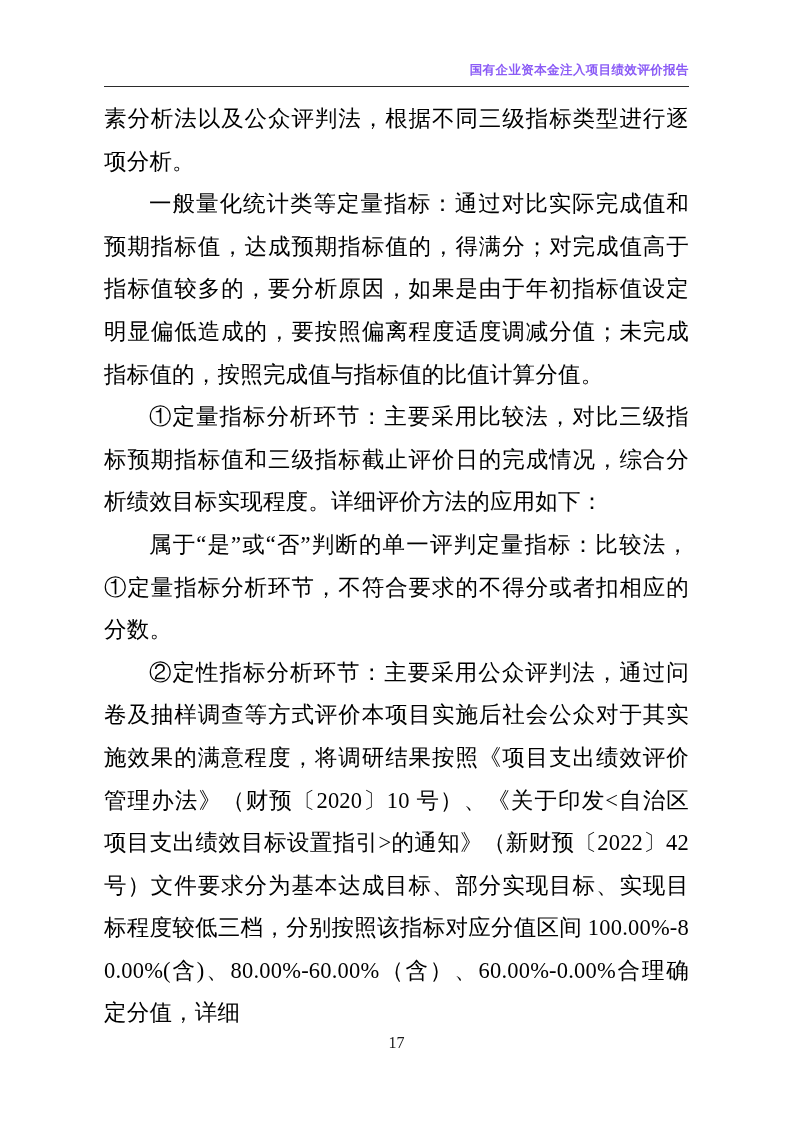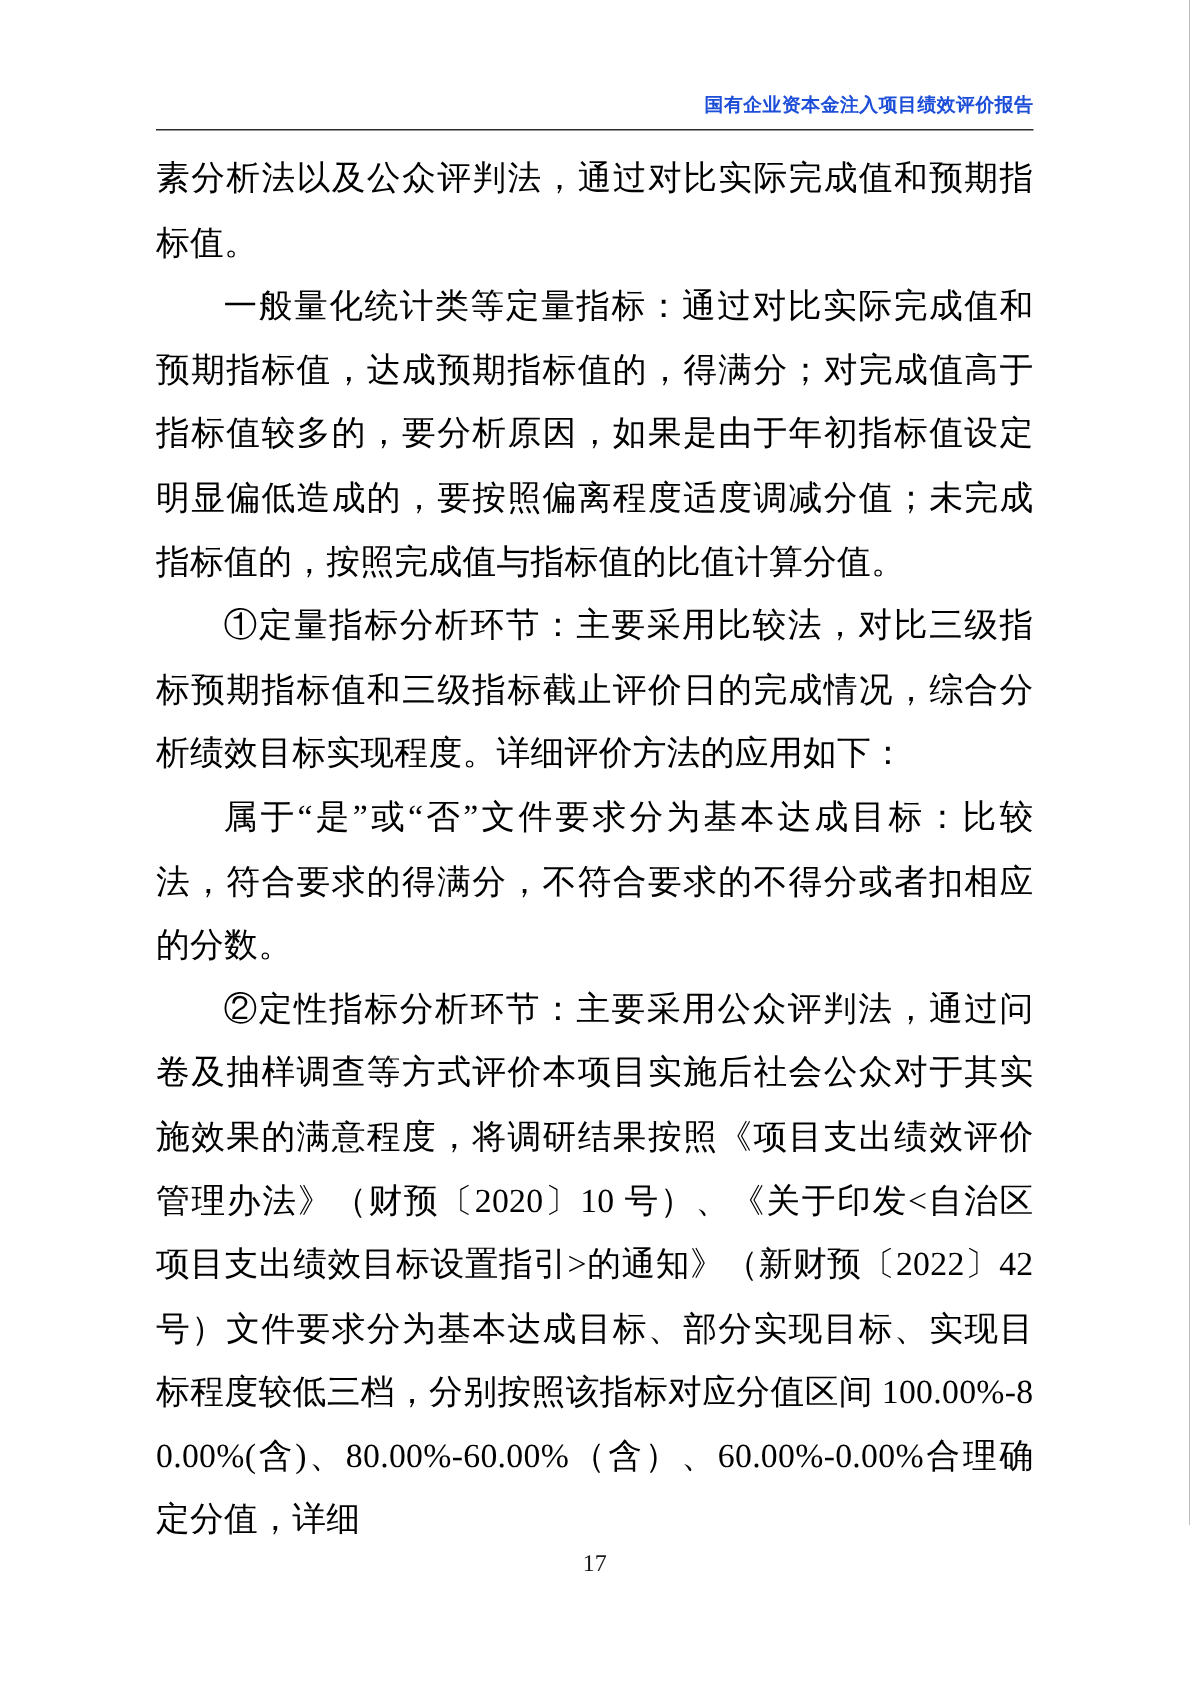--- a/index.html
+++ b/index.html
@@ -18,21 +18,21 @@
     font-family: "Liberation Serif", "DejaVu Serif", serif;
     color: #000000;
   }
   .header {
     position: absolute;
     top: 62px;
     right: 104px;
     font-size: 12.5px;
     font-weight: bold;
     letter-spacing: 0.4px;
-    color: #1d4ed8;
+    color: #8b5cf6;
     white-space: nowrap;
   }
   .header-rule {
     position: absolute;
     top: 86px;
     left: 104px;
     right: 104px;
     height: 1px;
     background: #2b2b2b;
   }
@@ -66,22 +66,22 @@
 </style>
 </head>
 <body>
 
 <div class="page">
 
   <div class="header">国有企业资本金注入项目绩效评价报告</div>
   <div class="header-rule"></div>
 
   <div class="content">
-    <p class="para">素分析法以及公众评判法，通过对比实际完成值和预期指标值。</p>
+    <p class="para">素分析法以及公众评判法，根据不同三级指标类型进行逐项分析。</p>
     <p class="para indent">一般量化统计类等定量指标：通过对比实际完成值和预期指标值，达成预期指标值的，得满分；对完成值高于指标值较多的，要分析原因，如果是由于年初指标值设定明显偏低造成的，要按照偏离程度适度调减分值；未完成指标值的，按照完成值与指标值的比值计算分值。</p>
     <p class="para indent">①定量指标分析环节：主要采用比较法，对比三级指标预期指标值和三级指标截止评价日的完成情况，综合分析绩效目标实现程度。详细评价方法的应用如下：</p>
-    <p class="para indent">属于“是”或“否”文件要求分为基本达成目标：比较法，符合要求的得满分，不符合要求的不得分或者扣相应的分数。</p>
+    <p class="para indent">属于“是”或“否”判断的单一评判定量指标：比较法，①定量指标分析环节，不符合要求的不得分或者扣相应的分数。</p>
     <p class="para indent">②定性指标分析环节：主要采用公众评判法，通过问卷及抽样调查等方式评价本项目实施后社会公众对于其实施效果的满意程度，将调研结果按照《项目支出绩效评价管理办法》（财预〔2020〕10 号）、《关于印发&lt;自治区项目支出绩效目标设置指引&gt;的通知》（新财预〔2022〕42 号）文件要求分为基本达成目标、部分实现目标、实现目标程度较低三档，分别按照该指标对应分值区间 100.00%-80.00%(含)、80.00%-60.00%（含）、60.00%-0.00%合理确定分值，详细</p>
   </div>
 
   <div class="footer">17</div>
 
 </div>
 
 </body></html>

